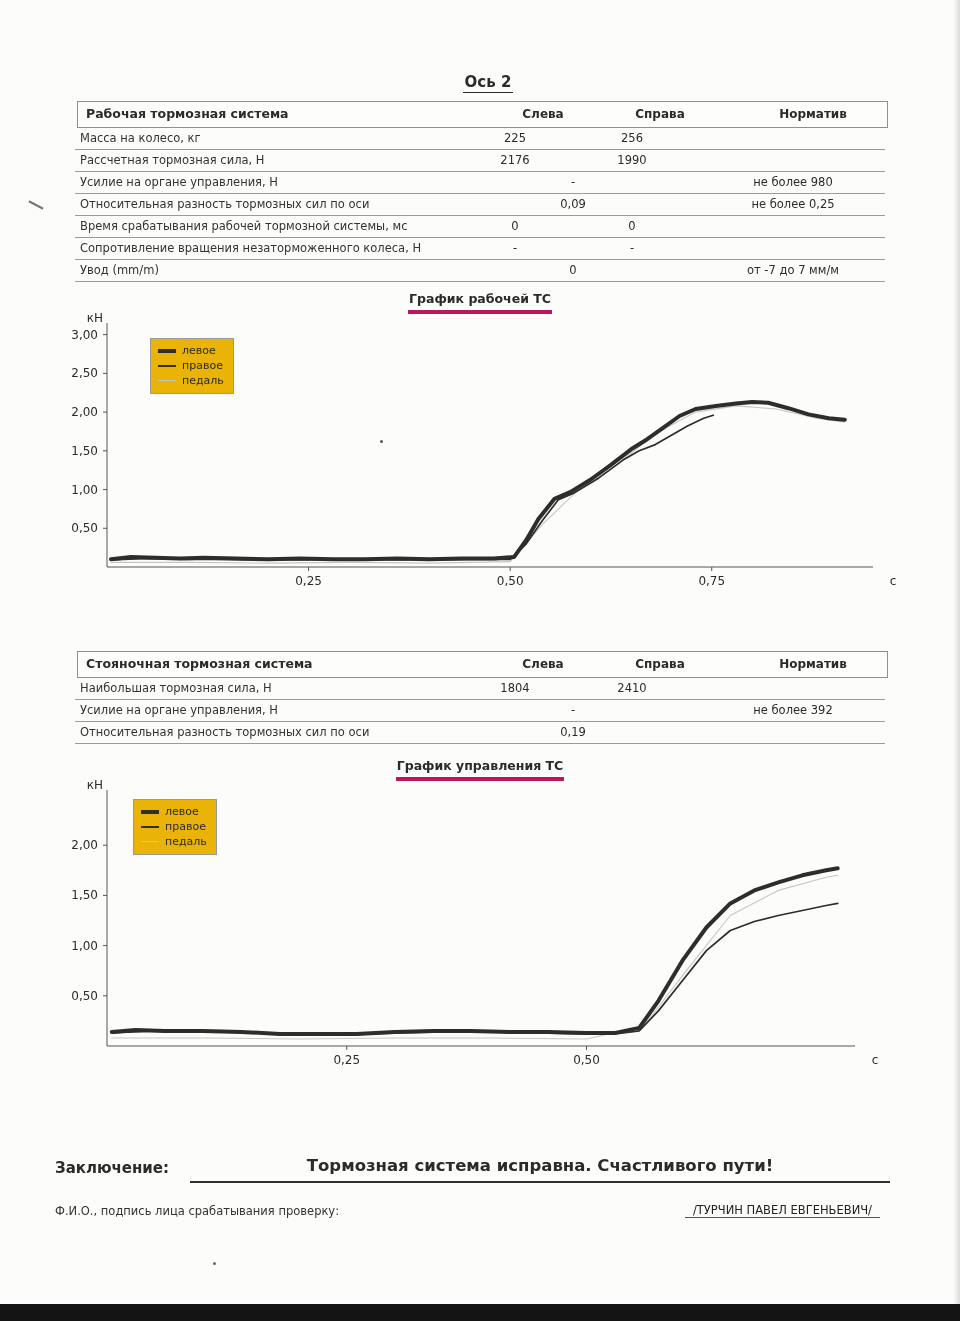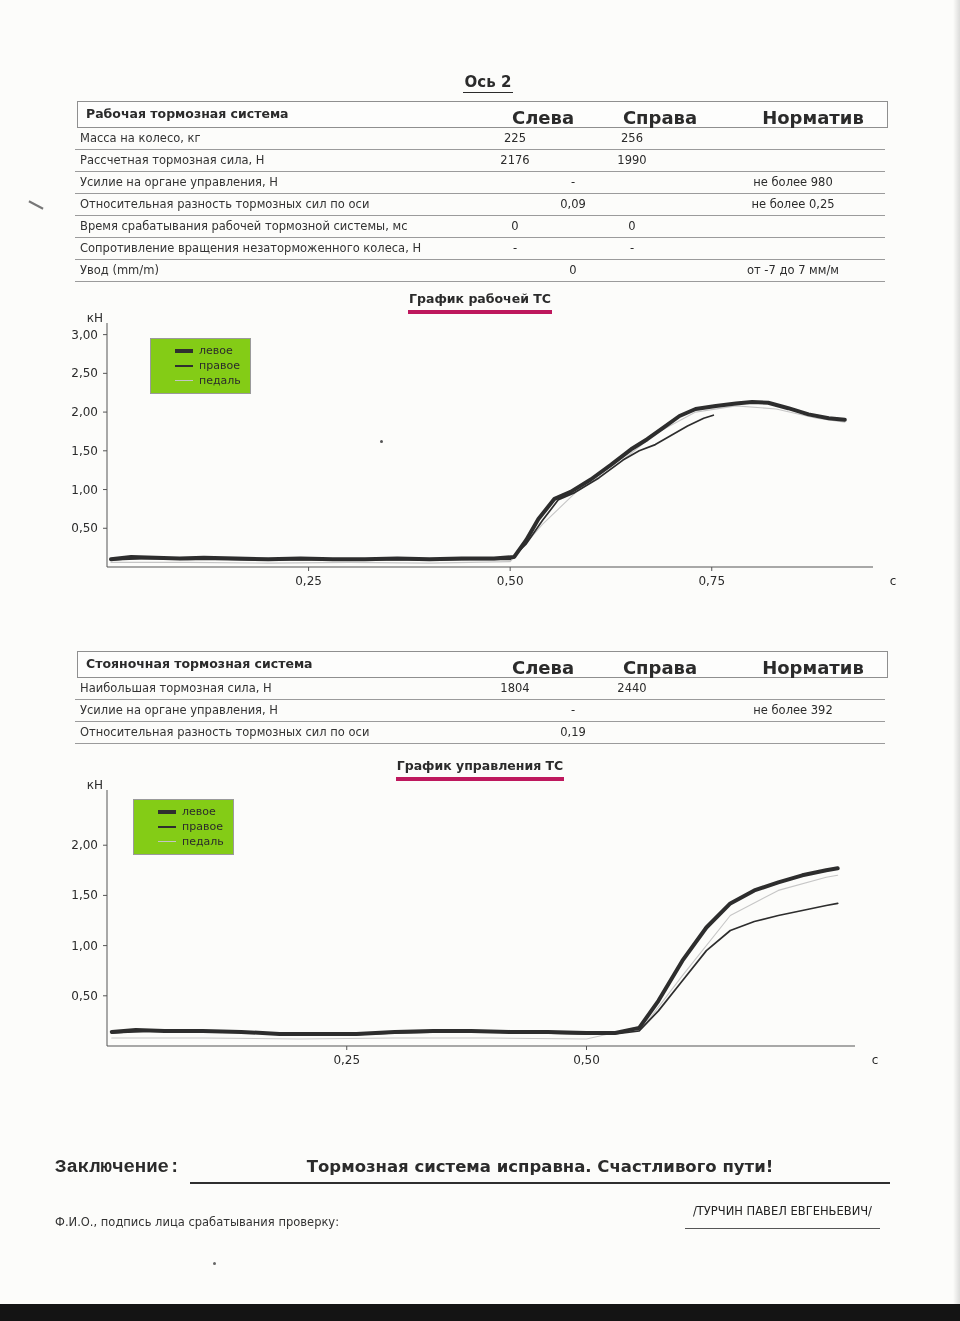--- a/index.html
+++ b/index.html
@@ -16,21 +16,21 @@
   .axis-title span {
     font-weight:bold; font-size:15px; border-bottom:1.5px solid #2b2b2b; padding:0 2px 1px;
   }
 
   
   .thead {
     position:relative; margin:0 72px 0 77px; height:25px;
     border:1px solid #8f8f8f; background:#fdfdfc;
   }
   .thead-title { position:absolute; left:8px; top:4px; font-weight:bold; font-size:12.5px; }
-  .thead .col { position:absolute; top:5px; width:100px; text-align:center; font-weight:bold; font-size:18px; }
+  .thead .col { position:absolute; top:5px; width:100px; text-align:center; font-weight:bold; font-size:12px; }
   .thead .c-left  { left:415px; }
   .thead .c-right { left:532px; }
   .thead .c-norm  { left:650px; width:170px; }
 
   .tbody { margin:0 75px 0 75px; }
   .trow { position:relative; height:21px; border-bottom:1px solid #9b9b9b; }
   .tlabel { position:absolute; left:5px; top:3px; font-size:11.5px; color:#333; white-space:nowrap; }
   .trow .tval { position:absolute; top:3px; width:100px; text-align:center; font-size:11.5px; }
   .trow .v-left   { left:390px; }
   .trow .v-right  { left:507px; }
@@ -38,42 +38,42 @@
   .trow .v-norm   { left:633px; width:170px; }
 
   
   .chart-title { text-align:center; font-size:12.5px; margin-top:9px; height:16px; }
   .chart-title.second { margin-top:14px; }
   .chart-title span { font-weight:bold; border-bottom:4px solid #be185d; padding:0 1px 4px; }
   .chart { position:relative; margin-left:45px; margin-top:2px; }
   svg text { font-size:12px; fill:#2b2b2b; font-family:"DejaVu Sans", sans-serif; }
 
   .legend {
-    position:absolute; border:1px solid #9a9a9a; background:#84cc16;
-    padding:4px 9px 5px 24px; font-size:11px; line-height:15px;
+    position:absolute; border:1px solid #9a9a9a; background:#eab308;
+    padding:4px 9px 5px 7px; font-size:11px; line-height:15px;
   }
   .lg1 { left:105px; top:29px; }
   .lg2 { left:88px;  top:23px; }
   .legend-row { display:flex; align-items:center; white-space:nowrap; }
   .lsample { display:inline-block; width:18px; margin-right:6px; height:0; }
   .ls-thick { border-top:4px solid #2f2f2f; }
   .ls-med   { border-top:2px solid #2f2f2f; }
   .ls-thin  { border-top:1px solid #c4c4c4; }
 
   
   .conclusion { display:flex; align-items:flex-end; margin:76px 70px 0 55px; }
-  .concl-label { font-weight:bold; font-size:19px; width:135px; padding-bottom:6px;font-family:Liberation Mono, monospace; }
+  .concl-label { font-weight:bold; font-size:15px; width:135px; padding-bottom:6px; }
   .concl-line {
     flex:1; text-align:center; font-weight:bold; font-size:16.5px;
     border-bottom:2px solid #2f2f2f; padding-bottom:6px;
   }
   .signrow { display:flex; align-items:flex-end; margin:20px 80px 0 55px; font-size:11.5px; }
   .sign-label { color:#333; }
   .sign-spacer { flex:1; }
-  .sign-name { border-bottom:1px solid #555; padding:0 8px 10px; color:#222;margin-left:6px; }
+  .sign-name { border-bottom:1px solid #555; padding:0 8px 0; color:#222;margin-left:6px; }
 
   
   .scan-bar { position:absolute; left:0; right:0; bottom:0; height:17px; background:#141414; }
   .right-shadow { position:absolute; top:0; bottom:0; right:0; width:7px;
     background:linear-gradient(to right, rgba(0,0,0,0), rgba(0,0,0,0.13)); }
   .mark-slash { position:absolute; left:28px; top:204px; width:16px; height:2px;
     background:#777; transform:rotate(28deg); }
   .speck1 { position:absolute; left:380px; top:440px; width:3px; height:3px; background:#555; border-radius:50%; }
   .speck2 { position:absolute; left:213px; top:1262px; width:3px; height:3px; background:#666; border-radius:50%; }
 </style>
@@ -198,21 +198,21 @@
       <div class="thead">
         <div class="thead-title">Стояночная тормозная система</div>
         <span class="col c-left">Слева</span>
         <span class="col c-right">Справа</span>
         <span class="col c-norm">Норматив</span>
       </div>
       <div class="tbody">
         <div class="trow">
           <div class="tlabel">Наибольшая тормозная сила, Н</div>
           <span class="tval v-left">1804</span>
-          <span class="tval v-right">2440</span>
+          <span class="tval v-right">2410</span>
           <span class="tval v-center"></span>
           <span class="tval v-norm"></span>
         </div>
         <div class="trow">
           <div class="tlabel">Усилие на органе управления, Н</div>
           <span class="tval v-left"></span>
           <span class="tval v-right"></span>
           <span class="tval v-center">-</span>
           <span class="tval v-norm">не более 392</span>
         </div>

